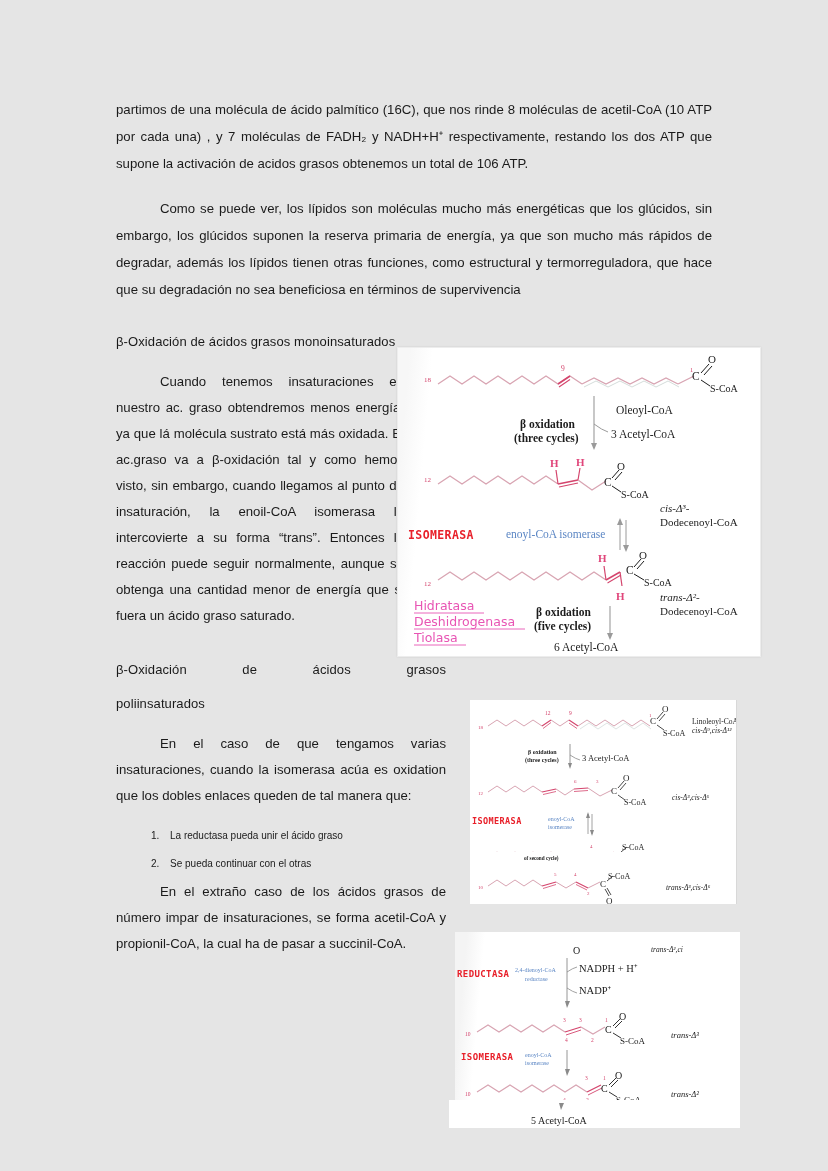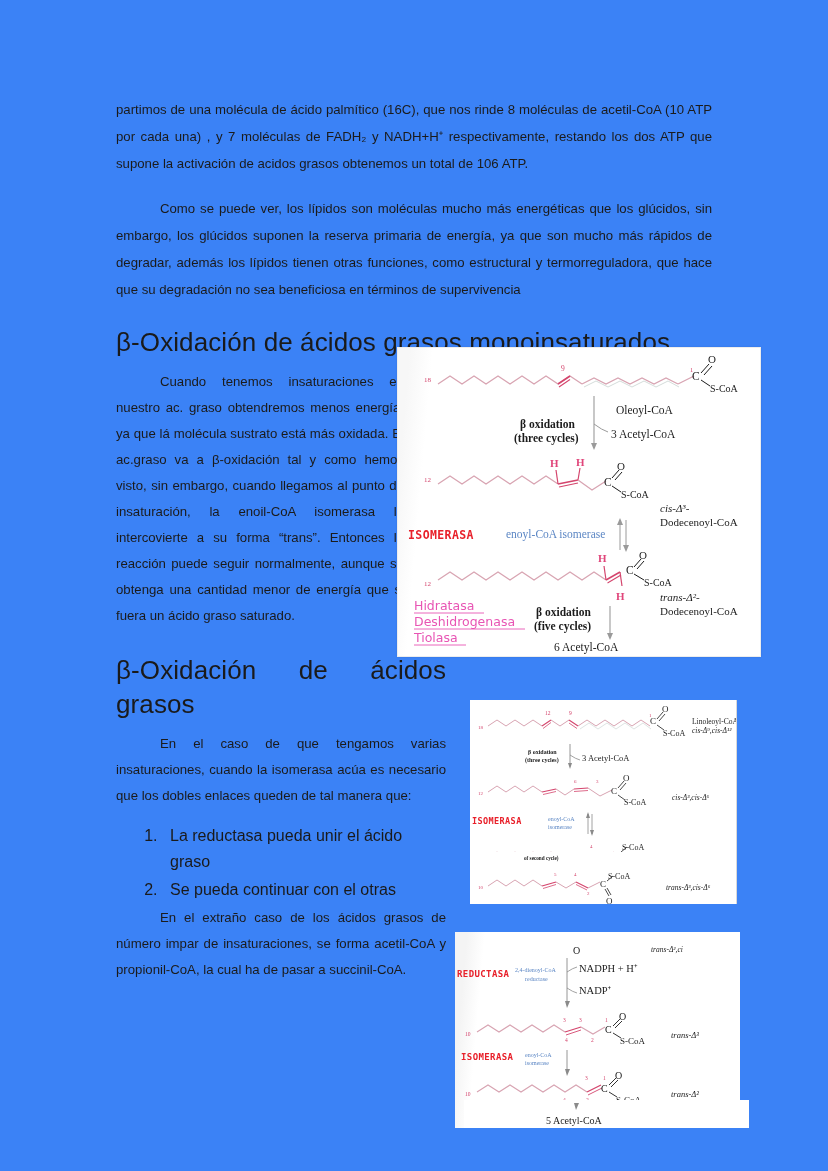--- a/index.html
+++ b/index.html
@@ -11,59 +11,59 @@
     width: 828px;
     height: 1171px;
     position: relative;
     font-family: "Liberation Sans", sans-serif;
     color: #1a1a1a;
     overflow: hidden;
   }
   .page {
     position: absolute;
     inset: 0;
-    background: #3b82f6;
+    background: #e5e5e5;
   }
   .content {
     position: absolute;
     left: 116px;
     top: 96px;
     width: 596px;
   }
   p.body-text {
     margin: 0 0 4px 0;
     font-size: 13.2px;
     line-height: 27px;
     text-align: justify;
     text-justify: inter-word;
     color: #1b1b1b;
   }
   p.indent { text-indent: 44px; }
   h2.heading {
     margin: 22px 0 10px 0;
-    font-size: 26px;
+    font-size: 13px;
     font-weight: 400;
     color: #1a1a1a;
     line-height: 34px;
     letter-spacing: 0.1px;
   }
   .two-col {
     position: relative;
   }
   .col-left-narrow {
     width: 288px;
     float: left;
   }
   .col-left-mid {
     width: 330px;
   }
   ol.numlist {
     margin: 14px 0 0 0;
     padding-left: 46px;
-    font-size: 16px;
+    font-size: 10px;
     line-height: 26px;
   }
   ol.numlist li {
     padding-left: 8px;
     margin-bottom: 2px;
   }
   .clear { clear: both; }
 
   
   .fig {
@@ -126,24 +126,25 @@
 
     <div class="two-col">
       <div class="col-left-narrow">
         <p class="body-text indent" style="line-height:26px">Cuando tenemos insaturaciones en nuestro ac. graso obtendremos menos energía, ya que lá molécula sustrato está más oxidada. El ac.graso va a β-oxidación tal y como hemos visto, sin embargo, cuando llegamos al punto de insaturación, la enoil-CoA isomerasa lo intercovierte a su forma “trans”. Entonces la reacción puede seguir normalmente, aunque se obtenga una cantidad menor de energía que si fuera un ácido graso saturado.</p>
       </div>
       <div class="clear"></div>
     </div>
 
     <h2 class="heading" style="width:330px;margin-top:20px">
       <span style="display:block;text-align:justify;text-align-last:justify">β-Oxidación de ácidos grasos</span>
+      <span style="display:block">poliinsaturados</span>
     </h2>
 
     <div class="col-left-mid">
-      <p class="body-text indent" style="line-height:26px;margin-top:6px">En el caso de que tengamos varias insaturaciones, cuando la isomerasa acúa es necesario que los dobles enlaces queden de tal manera que:</p>
+      <p class="body-text indent" style="line-height:26px;margin-top:6px">En el caso de que tengamos varias insaturaciones, cuando la isomerasa acúa es oxidation que los dobles enlaces queden de tal manera que:</p>
 
       <ol class="numlist">
         <li>La reductasa pueda unir el ácido graso</li>
         <li>Se pueda continuar con el otras</li>
       </ol>
 
       <p class="body-text indent" style="line-height:26px;">En el extraño caso de los ácidos grasos de número impar de insaturaciones, se forma acetil-CoA y propionil-CoA, la cual ha de pasar a succinil-CoA.</p>
     </div>
 
   </div>
@@ -433,20 +434,20 @@
       <text class="chem-label" x="216" y="165" font-size="8.5" font-style="italic">trans-Δ²</text>
 
       <g>
         <line x1="112" y1="176" x2="112" y2="196" stroke="#8a8a8a" stroke-width="0.9"></line>
         <text class="chem-label" x="66" y="182" font-size="6" font-weight="bold">β oxidation</text>
         <text class="chem-label" x="64" y="191" font-size="6" font-weight="bold">(four cycles)</text>
       </g>
     </svg>
   </div>
 
-  <div class="fig" style="left:464px;top:1100px;width:285px;height:28px;text-align:right;">
+  <div class="fig" style="left:449px;top:1100px;width:285px;height:28px;text-align:right;">
     <svg width="285" height="28" viewBox="0 0 285 28">
       <polygon points="112,10 110,3 115,3" fill="#8a8a8a"></polygon>
       <text class="chem-label" x="82" y="24" font-size="10">5 Acetyl-CoA</text>
     </svg>
   </div>
 
 </div>
 
 </body></html>

